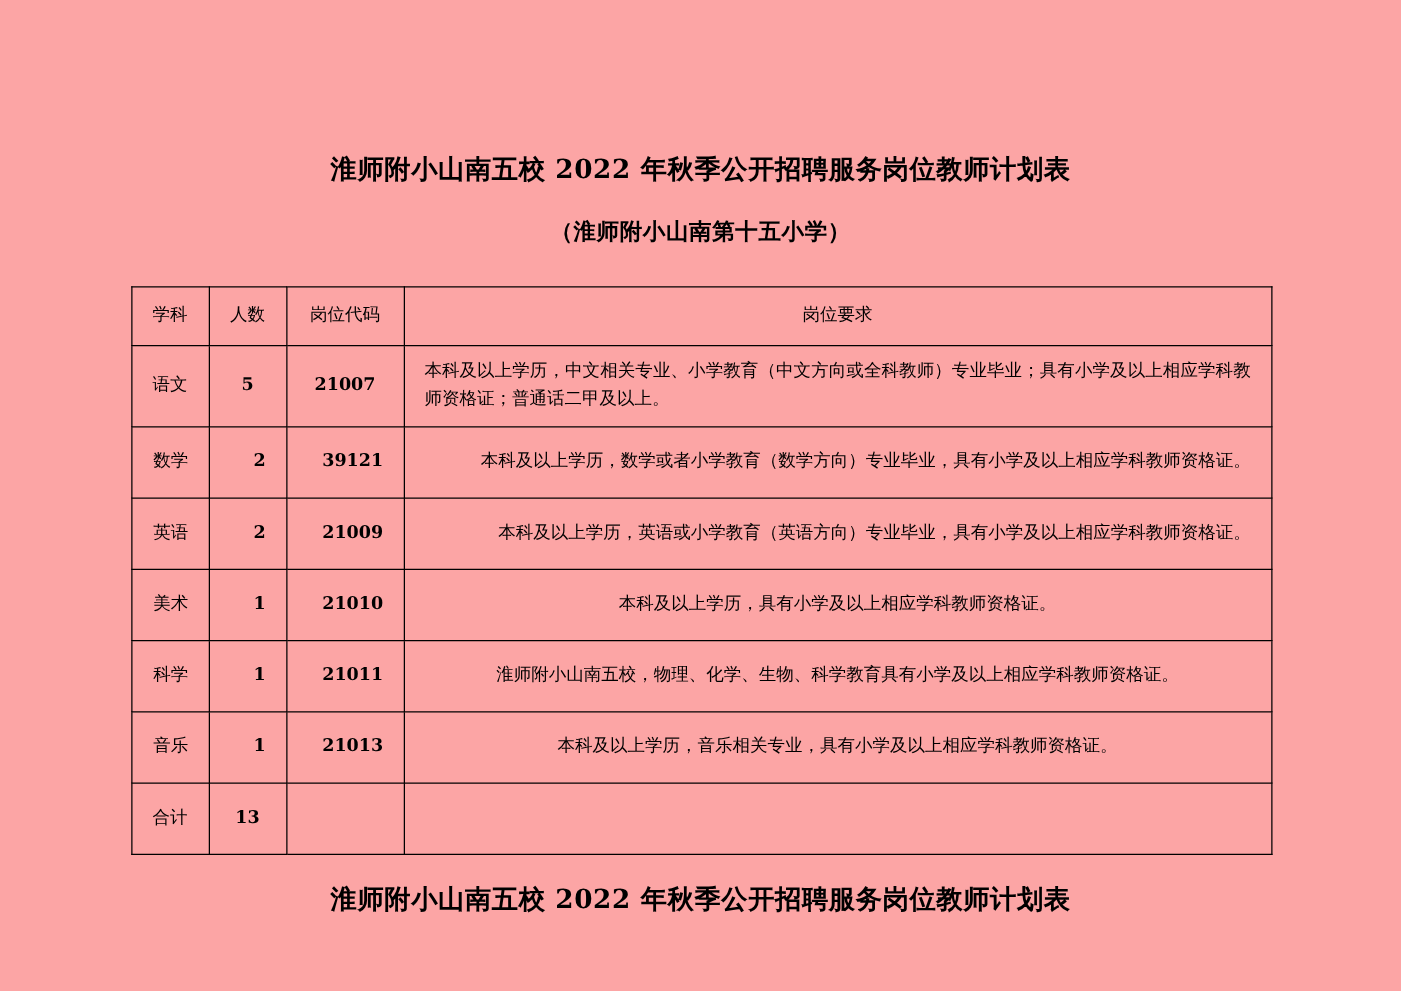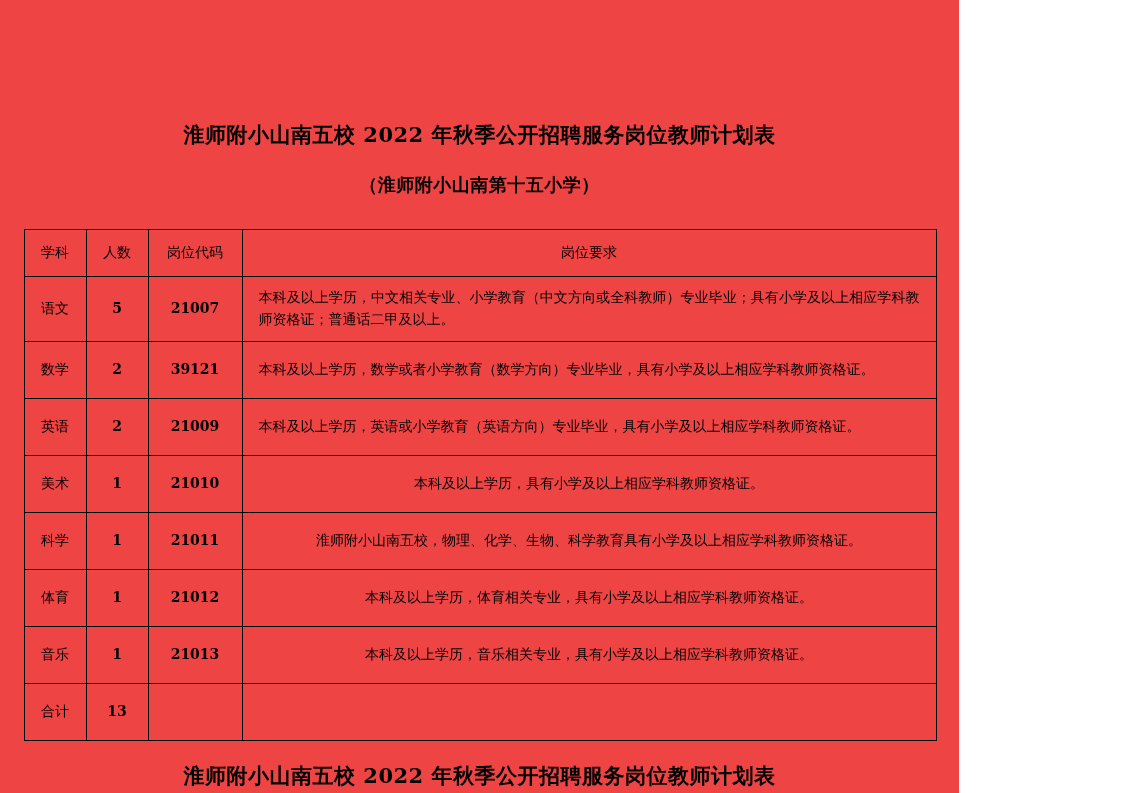--- a/index.html
+++ b/index.html
@@ -9,23 +9,23 @@
   }
   body {
     width: 1121px;
     height: 793px;
     font-family: "DejaVu Serif", "Liberation Serif", serif;
     color: #000000;
     overflow: hidden;
   }
   .page {
     position: relative;
-    width: 959px;
+    width: 1121px;
     height: 793px;
-    background: #ef4444;
+    background: #fca5a5;
   }
   .doc-title {
     text-align: center;
     font-family: "DejaVu Serif", "Liberation Serif", serif;
     font-weight: bold;
     font-size: 21px;
     letter-spacing: 0.5px;
     margin: 0;
     padding-top: 122px;
     line-height: 1.2;
@@ -88,21 +88,21 @@
     text-align: justify;
     text-justify: inter-ideograph;
     font-size: 13.5px;
     padding-left: 8px;
     padding-right: 8px;
   }
   .cell-req.centered {
     text-align: center;
   }
   .row-tall td { height: 52px; }
-  .row-norm td { height: 44px; }
+  .row-norm td { height: 44px; text-align: right; }
   .row-total td { height: 44px; }
   .footer-title {
     text-align: center;
     font-family: "DejaVu Serif", "Liberation Serif", serif;
     font-weight: bold;
     font-size: 21px;
     letter-spacing: 0.5px;
     margin: 0;
     padding-top: 22px;
     line-height: 1.2;
@@ -160,26 +160,20 @@
           <td class="cell-req centered">本科及以上学历，具有小学及以上相应学科教师资格证。</td>
         </tr>
 
         <tr class="row-norm">
           <td class="cell-subject">科学</td>
           <td class="cell-count">1</td>
           <td class="cell-code">21011</td>
           <td class="cell-req centered">淮师附小山南五校，物理、化学、生物、科学教育具有小学及以上相应学科教师资格证。</td>
         </tr>
 
-        <tr class="row-norm">
-          <td class="cell-subject">体育</td>
-          <td class="cell-count">1</td>
-          <td class="cell-code">21012</td>
-          <td class="cell-req centered">本科及以上学历，体育相关专业，具有小学及以上相应学科教师资格证。</td>
-        </tr>
 
         <tr class="row-norm">
           <td class="cell-subject">音乐</td>
           <td class="cell-count">1</td>
           <td class="cell-code">21013</td>
           <td class="cell-req centered">本科及以上学历，音乐相关专业，具有小学及以上相应学科教师资格证。</td>
         </tr>
 
         <tr class="row-total">
           <td class="cell-subject">合计</td>

